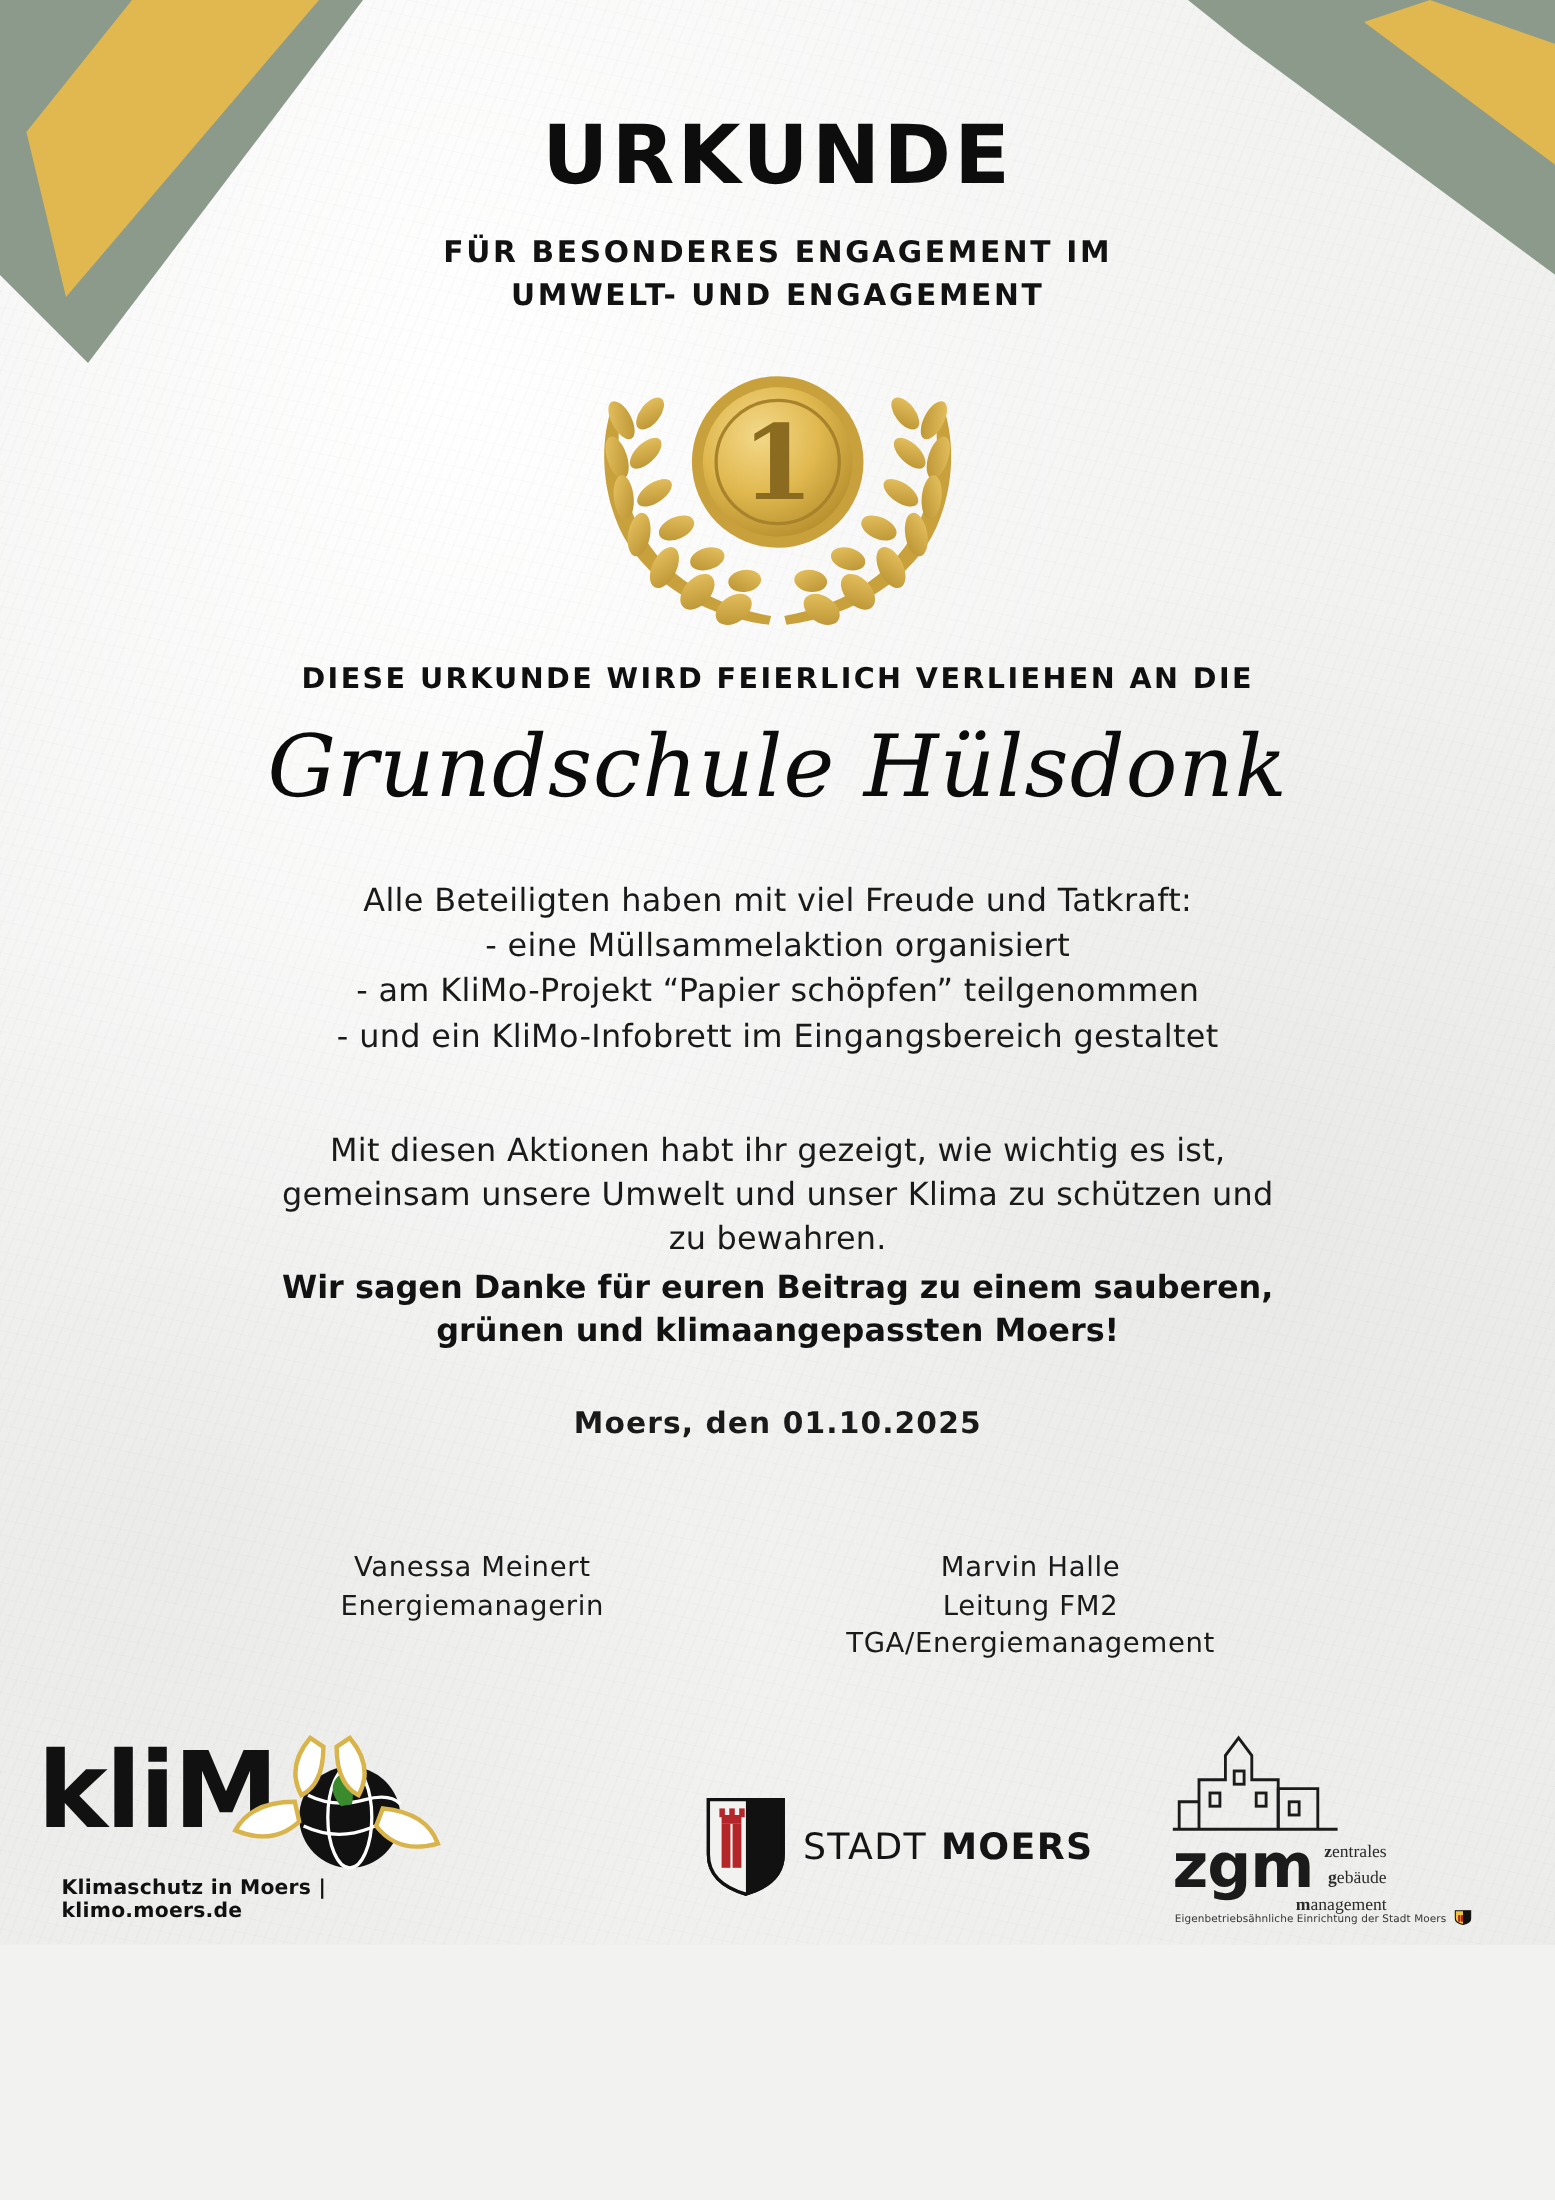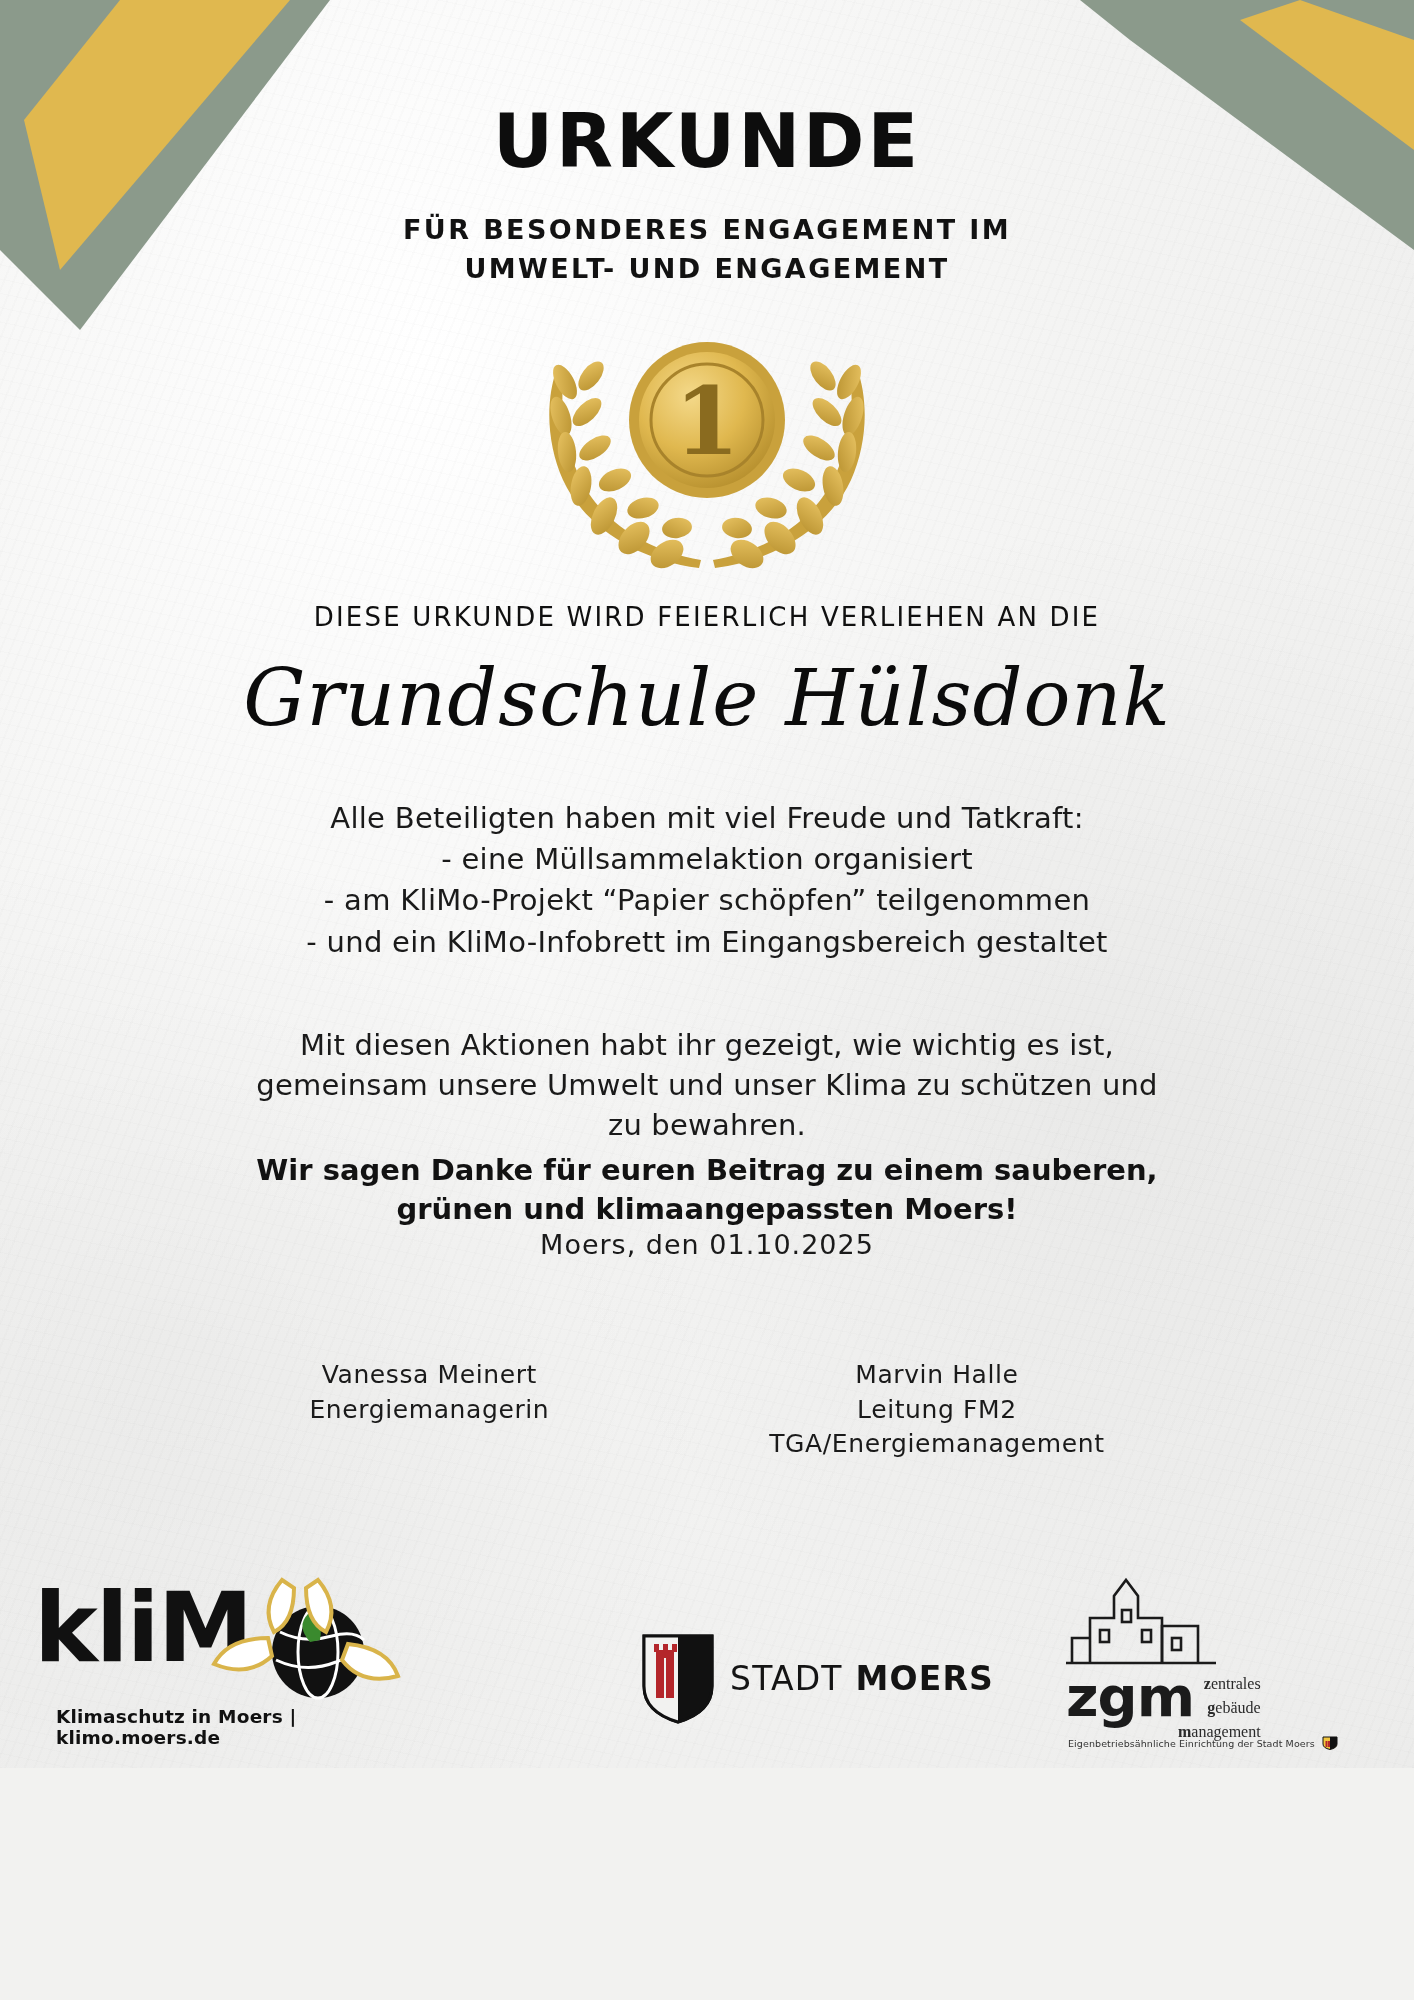--- a/index.html
+++ b/index.html
@@ -65,21 +65,21 @@
     color: #121212;
   }
   .medal-wrap {
     margin-top: 28px;
     height: 270px;
     position: relative;
   }
   .awarded-to {
     margin-top: 16px;
     font-size: 26px;
-    font-weight: 400;
+    font-weight: 700;
     letter-spacing: 2.2px;
     color: #101010;
   }
   .recipient {
     margin-top: 26px;
     font-family: "DejaVu Serif", serif;
     font-style: italic;
     font-size: 78px;
     font-weight: 400;
     color: #0b0b0b;
@@ -102,23 +102,25 @@
     letter-spacing: 0.2px;
   }
   .message-strong {
     margin-top: 6px;
     font-size: 29px;
     font-weight: 700;
     line-height: 1.35;
     color: #121212;
   }
   .place-date {
+    margin-top: 50px;
     font-size: 27px;
     color: #1a1a1a;
     letter-spacing: 1px;
+    font-weight: bold;
   }
   .signatures {
     margin-top: 98px;
     display: flex;
     justify-content: center;
     gap: 220px;
     font-size: 25px;
     color: #1a1a1a;
     line-height: 1.38;
     letter-spacing: 0.6px;

